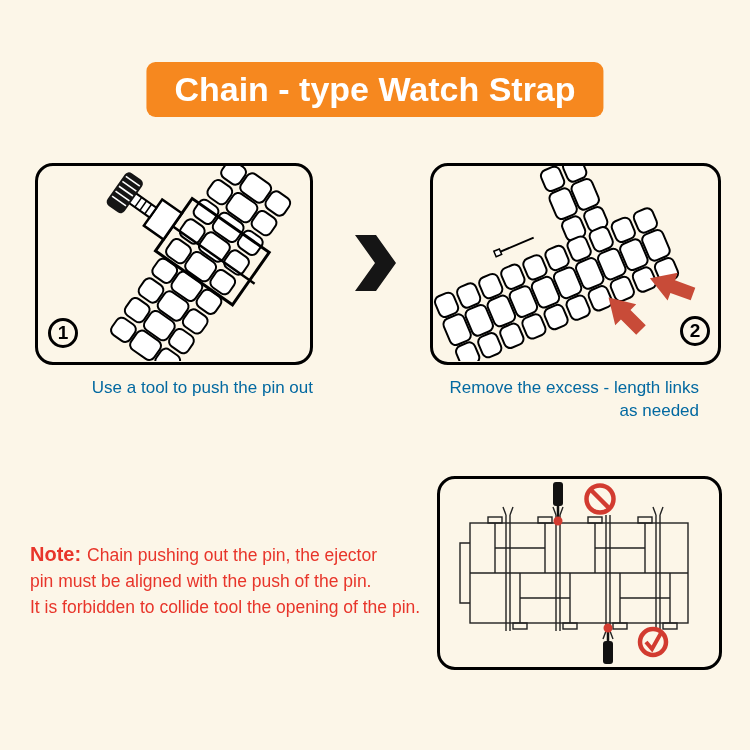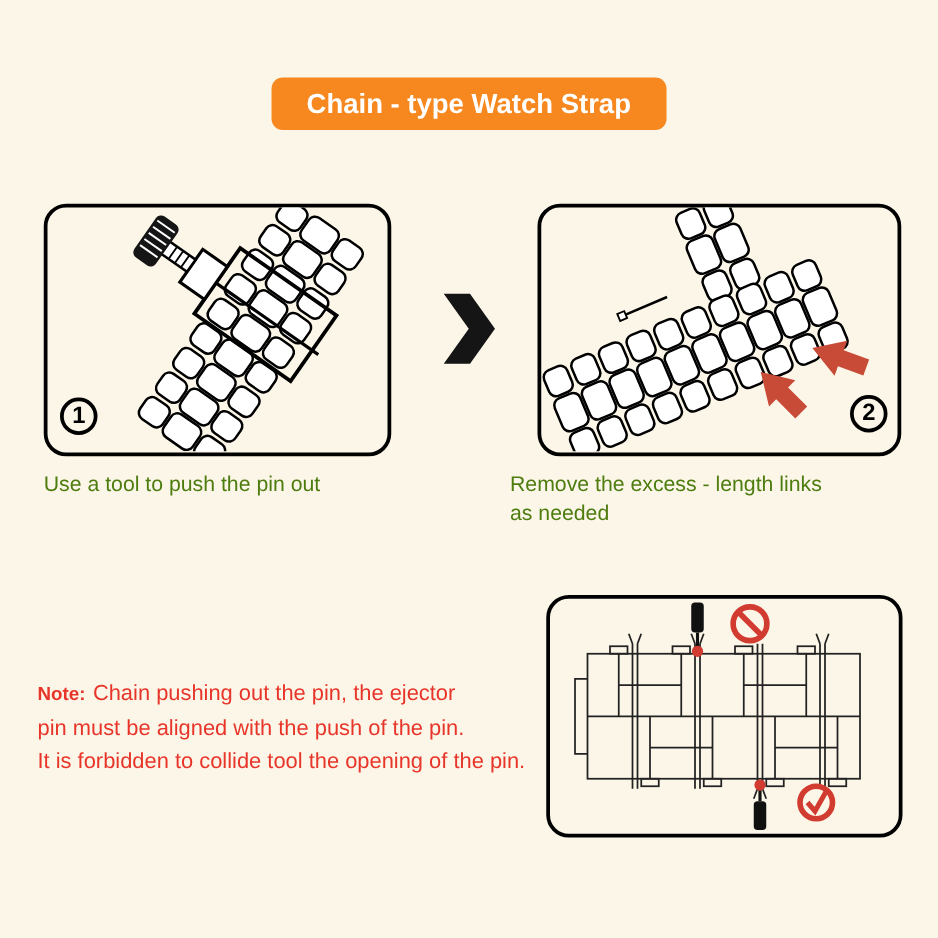--- a/index.html
+++ b/index.html
@@ -6,50 +6,50 @@
   html,body { width:750px; height:750px; }
   body {
     background:#fcf6e8;
     font-family:"Liberation Sans", sans-serif;
     position:relative;
     overflow:hidden;
   }
   .badge {
     position:absolute; top:62px; left:50%; transform:translateX(-50%);
     background:#f6881f; color:#fff;
-    font-size:22px; font-weight:bold;
+    font-size:34px; font-weight:bold;
     padding:8px 28px; border-radius:9px; white-space:nowrap;
   }
   .panel {
     position:absolute; border:3.5px solid #000; border-radius:18px;
   }
   .panel svg { position:absolute; left:0; top:0; }
   .panel1 { left:35px;  top:163px; width:278px; height:202px; }
   .panel2 { left:430px; top:163px; width:291px; height:202px; }
   .panel3 { left:437px; top:476px; width:285px; height:194px; }
   .chevron { position:absolute; left:352px; top:232px; }
   .stepnum {
     position:absolute; width:30px; height:30px;
     border:3px solid #000; border-radius:50%;
     display:flex; align-items:center; justify-content:center;
     font-weight:bold; font-size:19px; color:#000;
   }
   .num1 { left:10px; bottom:14px; }
   .num2 { right:8px; bottom:16px; }
   .caption {
-    position:absolute; color:#4d7c0f; font-size:17px;
-    text-align:left; line-height:23px;
+    position:absolute; color:#0369a1; font-size:17px;
+    text-align:right; line-height:23px;
   }
   .cap1 { left:35px;  top:376px; width:278px; }
   .cap2 { left:408px; top:376px; width:291px; }
   .note {
     position:absolute; left:30px; top:541px; width:420px;
     color:#e8352a; font-size:17.5px; line-height:26px;
   }
-  .note .nlabel { font-weight:bold; font-size:15px; margin-right:6px; }
+  .note .nlabel { font-weight:bold; font-size:20px; margin-right:6px; }
 </style>
 </head>
 <body>
 
 <div>
 
   <div class="badge">Chain - type Watch Strap</div>
 
   <div class="panel panel1">
     <svg width="271" height="195" viewBox="0 0 271 195">

